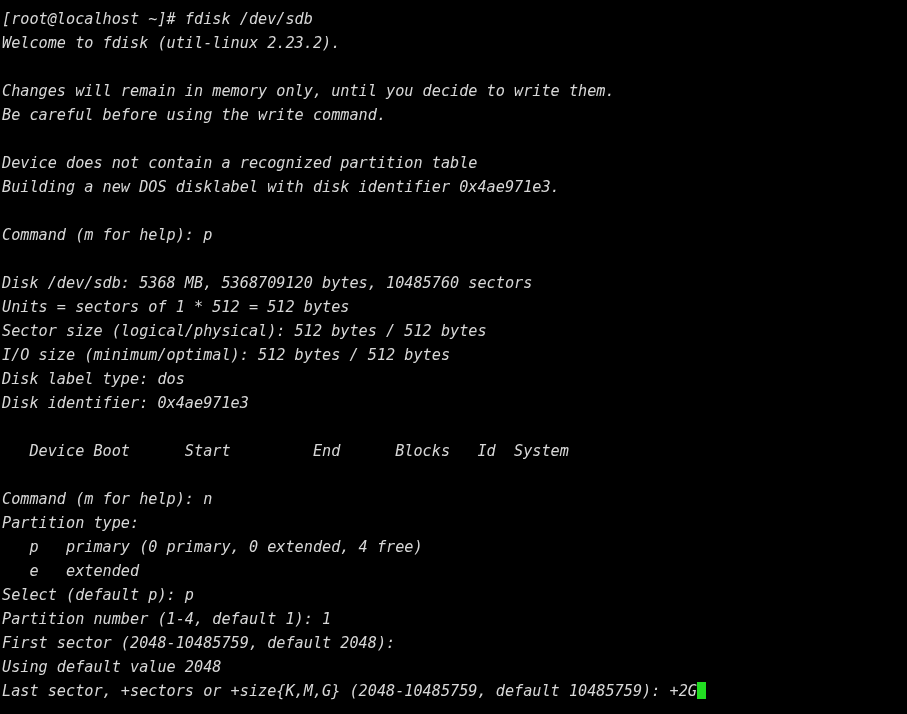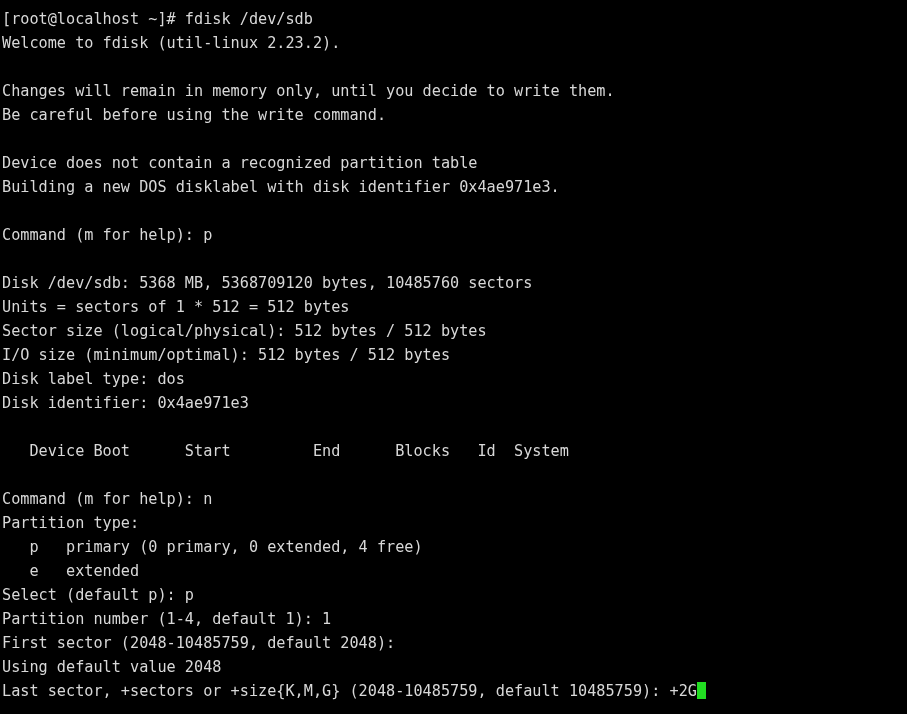--- a/index.html
+++ b/index.html
@@ -23,20 +23,21 @@
     line-height: 24px;
     padding: 7px 0 0 2px;
     box-sizing: border-box;
     white-space: pre;
     letter-spacing: 0px;
   }
   .line {
     height: 24px;
     white-space: pre;
     font-family: "DejaVu Sans Mono", "Liberation Mono", monospace;
+    font-style: italic;
   }
   .line.blank {
     white-space: pre;
   }
   .cursor {
     display: inline-block;
     width: 9px;
     height: 17px;
     vertical-align: -3px;
     background: #22dd22;

